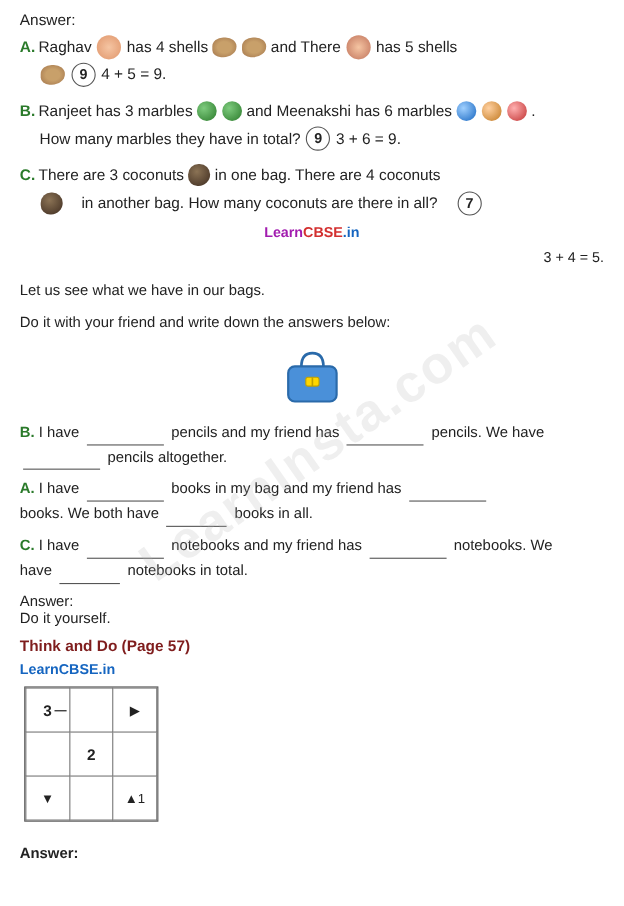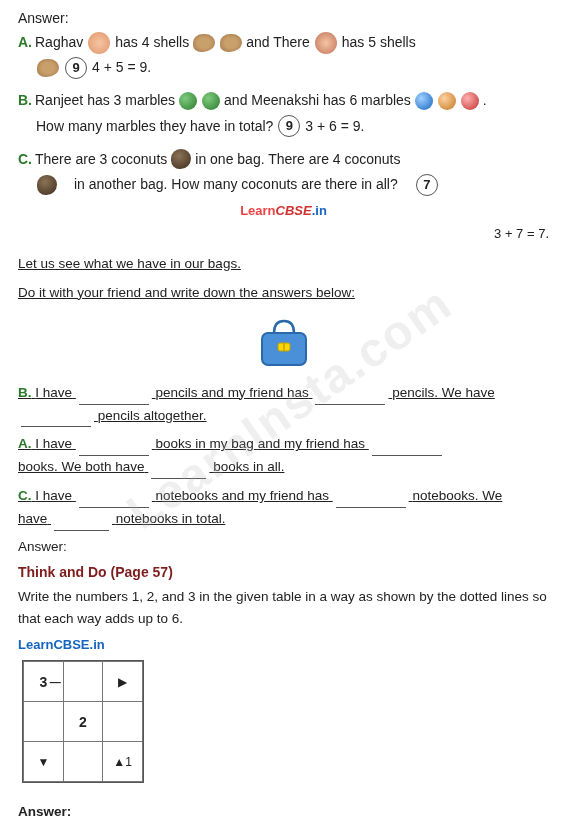--- a/index.html
+++ b/index.html
@@ -38,34 +38,33 @@
       margin: 0 2px;
       vertical-align: middle;
     }
     .learnCBSE {
       color: #1a1a1a;
       font-weight: bold;
       font-size: 13px;
       text-align: center;
       margin: 4px 0 2px 0;
     }
-    .learnCBSE span.learn { color: #ef4444; }
-    .learnCBSE span.cbse { color: #d32f2f; font-style: italic; }
+    .learnCBSE span.learn { color: #a21caf; }
+    .learnCBSE span.cbse { color: #d32f2f; }
     .learnCBSE span.in { color: #1565c0; }
     .equation {
       text-align: right;
       font-size: 13px;
       color: #222;
       margin-bottom: 4px;
     }
     .activity-text {
       font-size: 13.5px;
       line-height: 1.7;
       margin-bottom: 6px;
-      text-decoration: underline;
     }
     .blank-line {
       display: inline-block;
       border-bottom: 1.5px solid #555;
       width: 70px;
       margin: 0 3px;
       vertical-align: bottom;
     }
     .blank-line-short {
       display: inline-block;
@@ -210,21 +209,21 @@
     </div>
     <div style="display:flex; flex-wrap:wrap; align-items:center; line-height:1.8; gap:16px;" class="indent">
       <span class="icon-coconut"></span>
       <span>in another bag. How many coconuts are there in all?</span>
       <span class="inline-box">7</span>
     </div>
 
     <div class="learnCBSE">
       <span class="learn">Learn</span><span class="cbse">CBSE</span><span class="in">.in</span>
     </div>
-    <div class="equation">3 + 7 = 7.</div>
+    <div class="equation">3 + 4 = 5.</div>
   </div>
 
   
   <div class="activity-text">Let us see what we have in our bags.</div>
   <div class="activity-text">Do it with your friend and write down the answers below:</div>
 
   
   <div style="text-align:center; margin: 4px 0 8px 0;">
     <svg width="60" height="60" viewBox="0 0 60 60">
       <rect x="8" y="22" width="44" height="32" rx="6" fill="#4a90d9" stroke="#2a6aaa" stroke-width="2"></rect>
@@ -271,25 +270,25 @@
     <span>notebooks. We</span>
     <br>
     <span>have</span>
     <span class="blank-line-short"></span>
     <span>notebooks in total.</span>
   </div>
 
   
   <div class="answer-section">
     <div style="font-size:13.5px;">Answer:</div>
+    <div class="do-yourself">Do it yourself.</div>
   </div>
 
   
   <div class="think-do-header">Think and Do (Page 57)</div>
-  <div class="think-do-text">Write the numbers 1, 2, and 3 in the given table in a way as shown by the dotted lines so that each way adds up to 6.</div>
 
   
   <div class="learnCBSE" style="text-align:left; margin-bottom:4px;">
     <span style="color:#1565c0; font-weight:bold; font-size:13px;">LearnCBSE.in</span>
   </div>
 
   
   <div style="display:inline-block; border: 1.5px solid #555; margin: 4px 0 10px 4px;">
     <table style="border-collapse:collapse; width:120px; height:120px;">
       <tbody>

